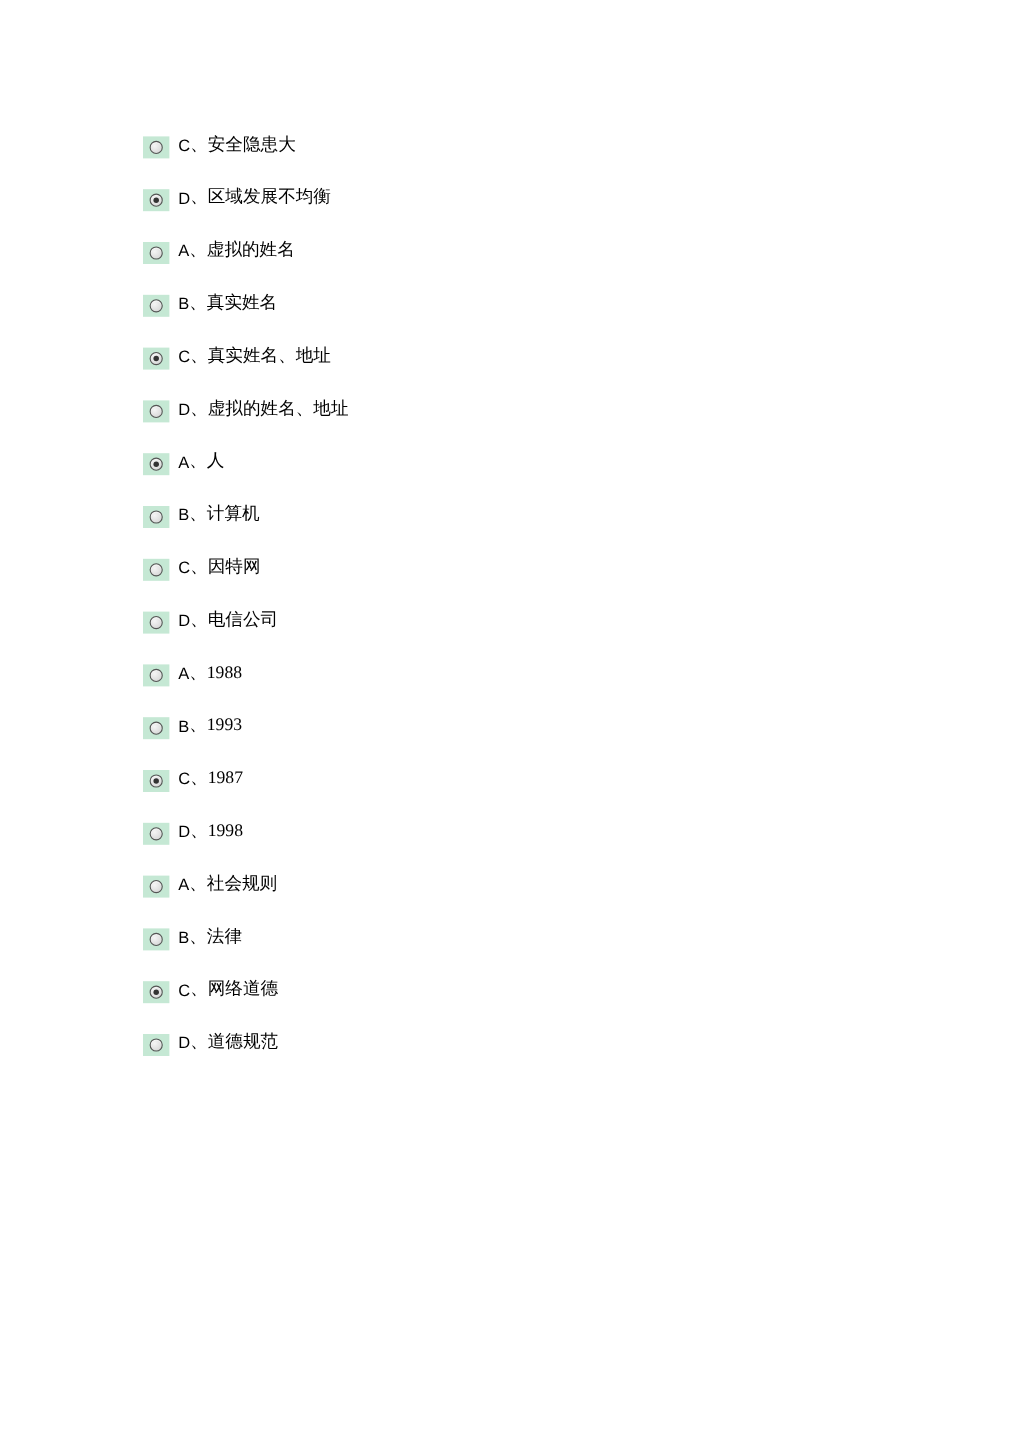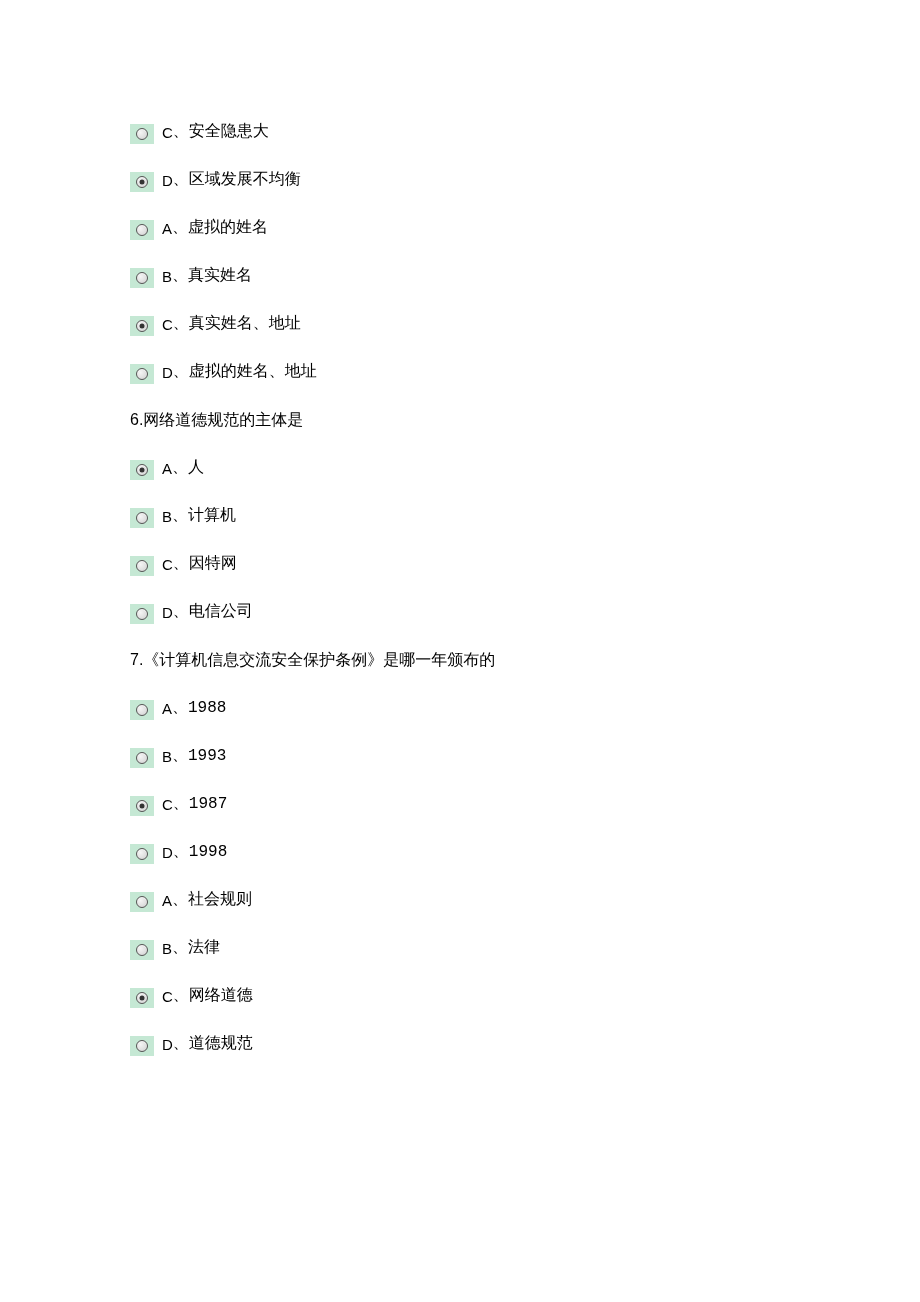--- a/index.html
+++ b/index.html
@@ -50,21 +50,21 @@
       top: 50%;
       left: 50%;
       transform: translate(-50%, -50%);
     }
     .option-letter {
       font-family: Arial, sans-serif;
       font-size: 15px;
       margin-right: 0px;
     }
     .option-text {
-      font-family: Liberation Mono, monospace;
+      font-family: Liberation Serif, serif;
     }
     .question-text {
       margin-bottom: 24px;
       margin-top: 6px;
       font-family: "SimSun", "宋体", serif;
     }
     .question-num {
       font-family: Arial, sans-serif;
     }
     .question-block {
@@ -118,21 +118,20 @@
     <div class="option-row">
       <div class="radio-box">
           <div class="radio-circle"></div>
         </div>
       <span class="option-letter">D</span>
         <span class="option-text">、虚拟的姓名、地址</span>
     </div>
   </div>
 
   <div class="question-block">
-    <div class="question-text"><span class="question-num">6.</span><span>网络道德规范的主体是</span></div>
     <div class="option-row">
       <div class="radio-box">
           <div class="radio-circle selected"></div>
         </div>
       <span class="option-letter">A</span>
         <span class="option-text">、人</span>
     </div>
     <div class="option-row">
       <div class="radio-box">
           <div class="radio-circle"></div>
@@ -150,21 +149,20 @@
     <div class="option-row">
       <div class="radio-box">
           <div class="radio-circle"></div>
         </div>
       <span class="option-letter">D</span>
         <span class="option-text">、电信公司</span>
     </div>
   </div>
 
   <div class="question-block">
-    <div class="question-text"><span class="question-num">7.</span><span>《计算机信息交流安全保护条例》是哪一年颁布的</span></div>
     <div class="option-row">
       <div class="radio-box">
           <div class="radio-circle"></div>
         </div>
       <span class="option-letter">A</span>
         <span class="option-text">、1988</span>
     </div>
     <div class="option-row">
       <div class="radio-box">
           <div class="radio-circle"></div>

